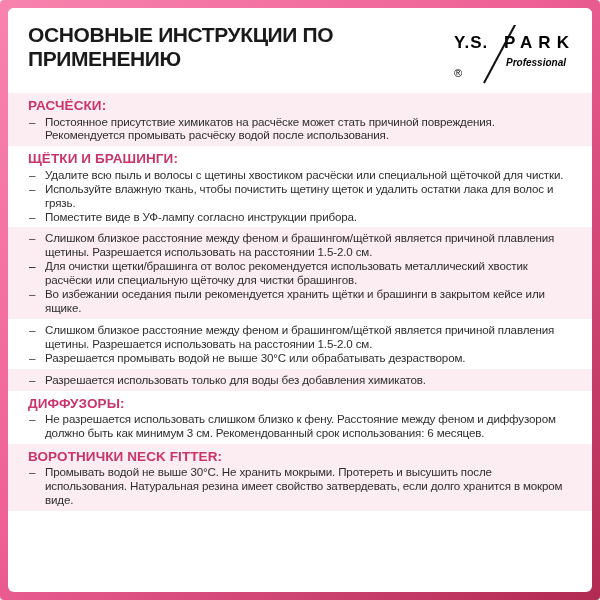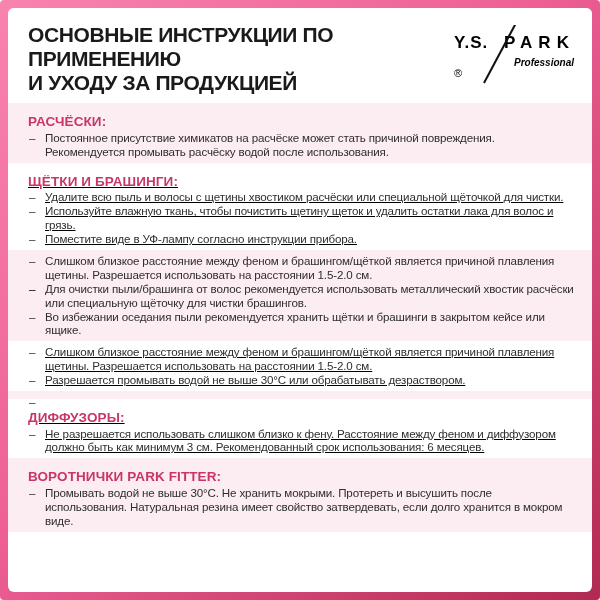--- a/index.html
+++ b/index.html
@@ -57,36 +57,36 @@
     font-size:17px;font-weight:700;letter-spacing:1px;
   }
   .logo .park{
     position:absolute;left:52px;top:8px;
     font-size:17px;font-weight:700;letter-spacing:6px;
   }
   .logo .slash{
     position:absolute;left:0;top:0;width:122px;height:60px;
   }
   .logo .professional{
-    position:absolute;right:0;top:32px;
+    position:absolute;right:8px;top:32px;
     font-size:10px;font-weight:700;font-style:italic;
   }
   .logo .reg{
     position:absolute;left:2px;top:42px;
     font-size:11px;font-weight:400;
   }
   
   .sections{flex:1;display:flex;flex-direction:column;}
   .band{
     padding:4px 16px 4px 20px;
   }
   .band.pink{background:var(--band-pink);}
-  .band.white{background:var(--band-white);text-decoration:underline;}
+  .band.white{background:var(--band-white);}
   .band h2{
-    margin:7px 0 1px 0;
+    margin:1px 0 1px 0;
     font-size:13.5px;line-height:1.15;
     font-weight:700;color:var(--accent);
     letter-spacing:0.1px;
   }
   .band ul{
     list-style:none;margin:0;padding:0;
   }
   .band li{
     position:relative;
     padding-left:17px;
@@ -100,21 +100,20 @@
 </style>
 </head>
 <body>
 
 <div class="frame">
   <div class="page">
 
     <div class="header">
       <div class="title">
         <div>ОСНОВНЫЕ ИНСТРУКЦИИ ПО ПРИМЕНЕНИЮ</div>
-        <div>И УХОДУ ЗА ПРОДУКЦИЕЙ</div>
       </div>
       <div class="logo">
         <span class="ys">Y.S.</span>
         <span class="park">PARK</span>
         <svg class="slash" viewBox="0 0 122 60" xmlns="http://www.w3.org/2000/svg">
           <line x1="32" y1="58" x2="64" y2="-2" stroke="#111" stroke-width="2"></line>
         </svg>
         <span class="professional">Professional</span>
         <span class="reg">®</span>
       </div>
@@ -132,43 +131,43 @@
           <ul>
             <li><span class="dash">–</span><span>Удалите всю пыль и волосы с щетины хвостиком расчёски или специальной щёточкой для чистки.</span></li>
             <li><span class="dash">–</span><span>Используйте влажную ткань, чтобы почистить щетину щеток и удалить остатки лака для волос и грязь.</span></li>
             <li><span class="dash">–</span><span>Поместите виде в УФ-лампу согласно инструкции прибора.</span></li>
           </ul>
         </section>
         <section class="band pink">
           <ul>
             <li><span class="dash">–</span><span>Слишком близкое расстояние между феном и брашингом/щёткой является причиной плавления щетины. Разрешается использовать на расстоянии 1.5-2.0 см.</span></li>
             <li><span class="dash">–</span></li>
-            <li><span class="dash">–</span><span>Для очистки пыли/брашинга от волос рекомендуется использовать металлический хвостик расчёски или специальную щёточку для чистки брашингов.</span></li>
+            <li><span class="dash">–</span><span>Для очистки щетки/брашинга от волос рекомендуется использовать металлический хвостик расчёски или специальную щёточку для чистки брашингов.</span></li>
             <li><span class="dash">–</span><span>Во избежании оседания пыли рекомендуется хранить щётки и брашинги в закрытом кейсе или ящике.</span></li>
           </ul>
         </section>
         <section class="band white">
           <ul>
             <li><span class="dash">–</span><span>Слишком близкое расстояние между феном и брашингом/щёткой является причиной плавления щетины. Разрешается использовать на расстоянии 1.5-2.0 см.</span></li>
             <li><span class="dash">–</span><span>Разрешается промывать водой не выше 30°C или обрабатывать дезраствором.</span></li>
           </ul>
         </section>
         <section class="band pink">
           <ul>
-            <li><span class="dash">–</span></li>
+            <li><span class="dash">–</span><span>Разрешается использовать только для воды без добавления химикатов.</span></li>
           </ul>
         </section>
         <section class="band white">
           <h2>ДИФФУЗОРЫ:</h2>
           <ul>
             <li><span class="dash">–</span><span>Не разрешается использовать слишком близко к фену. Расстояние между феном и диффузором должно быть как минимум 3 см. Рекомендованный срок использования: 6 месяцев.</span></li>
           </ul>
         </section>
         <section class="band pink">
-          <h2>ВОРОТНИЧКИ PARK FITTER:</h2>
+          <h2>ВОРОТНИЧКИ NECK FITTER:</h2>
           <ul>
             <li><span class="dash">–</span><span>Промывать водой не выше 30°C. Не хранить мокрыми. Протереть и высушить после использования. Натуральная резина имеет свойство затвердевать, если долго хранится в мокром виде.</span></li>
           </ul>
         </section>
       </div>
 
   </div>
 </div>
 
 </body></html>

